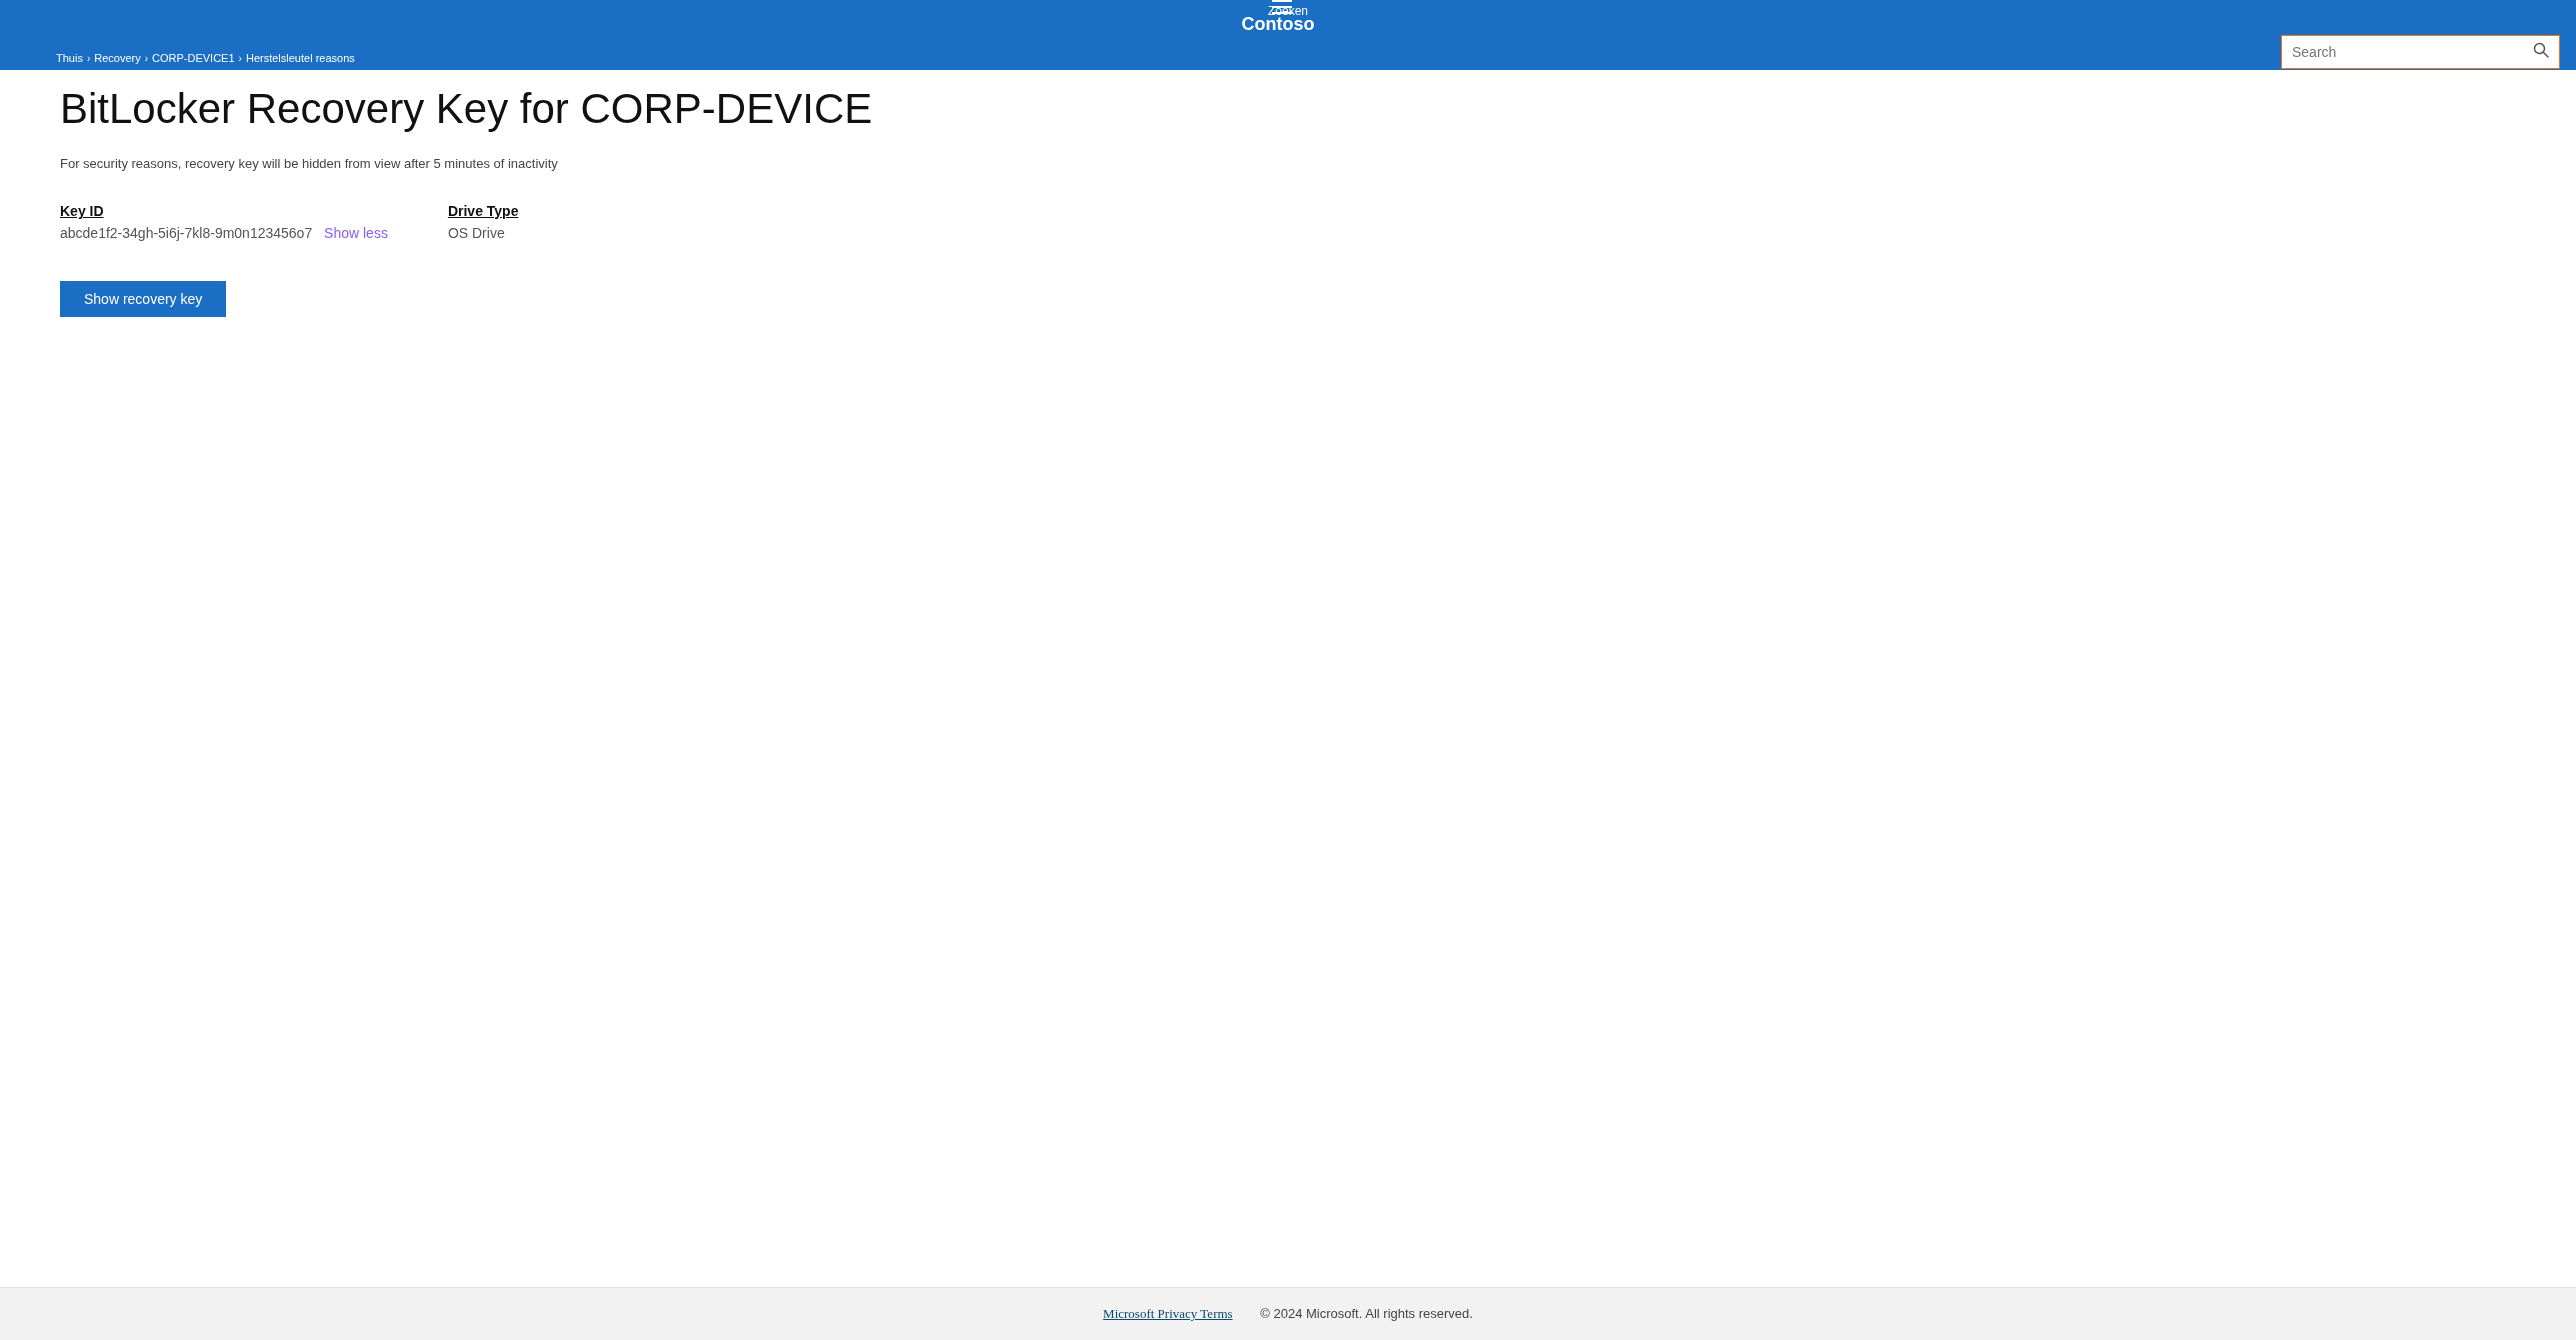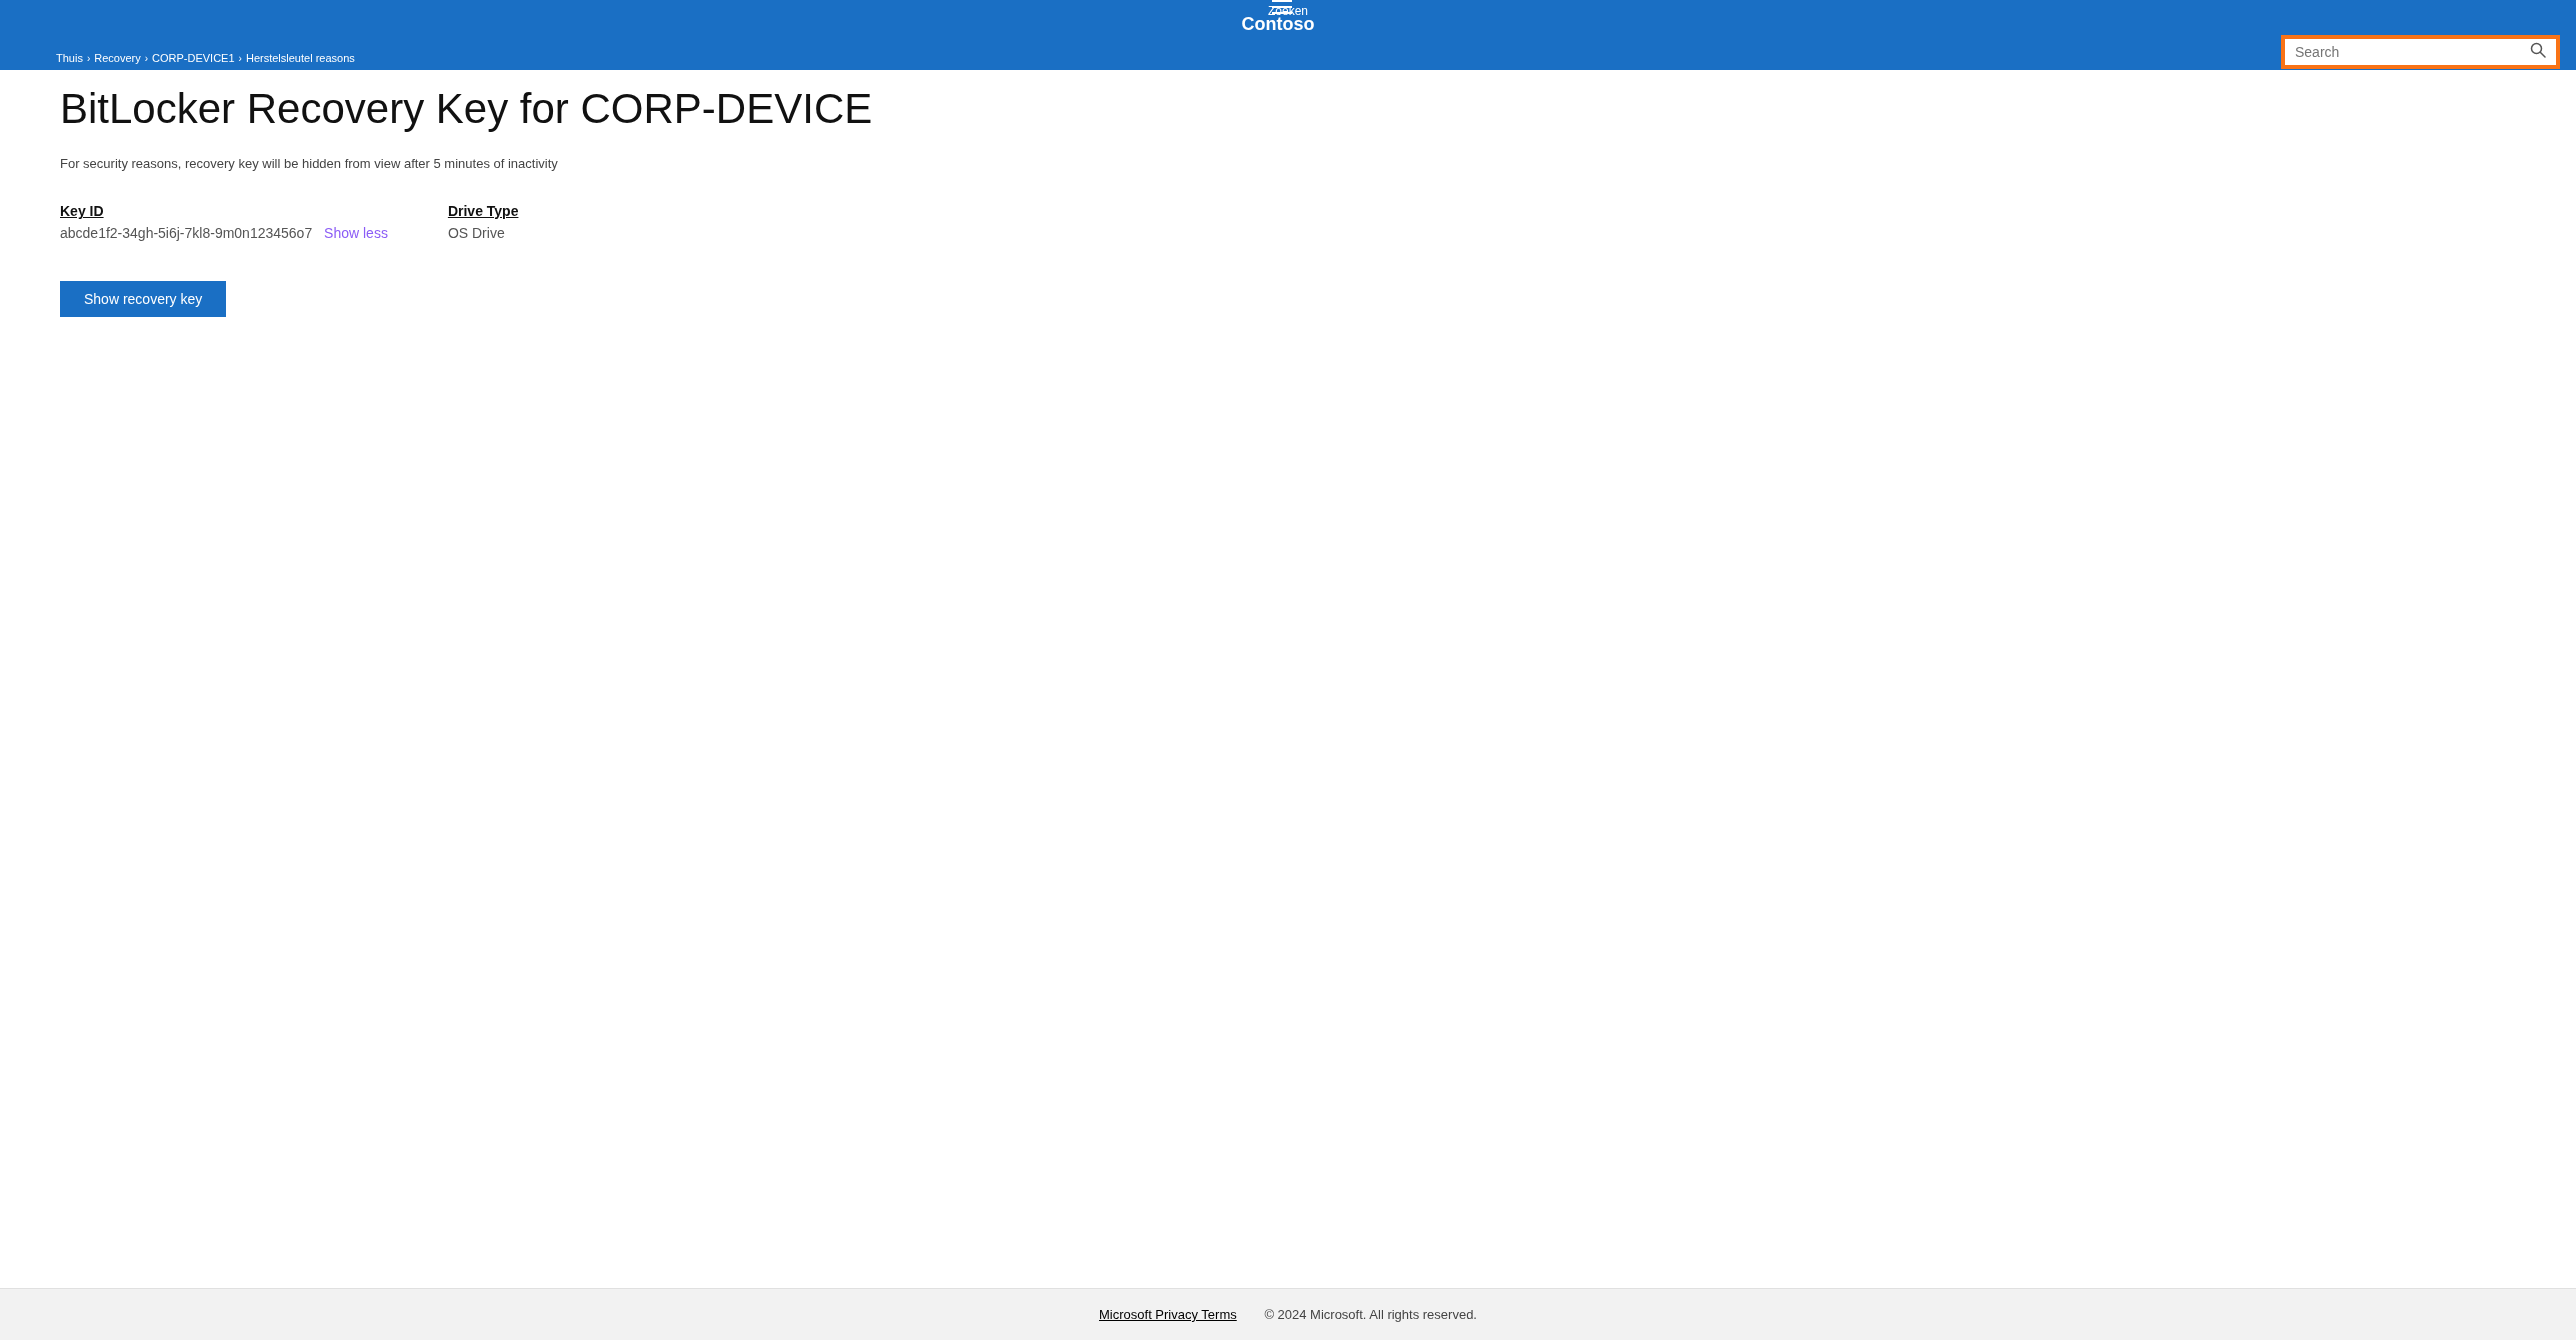--- a/index.html
+++ b/index.html
@@ -64,21 +64,21 @@
     .search-container {
       margin-left: auto;
       display: flex;
       align-items: center;
     }
 
     .search-input-wrapper {
       display: flex;
       align-items: center;
       background: white;
-      border: 4px solid #f97316;
+      border: 1px solid #f97316;
       height: 34px;
       width: 279px;
     }
 
     .search-input {
       border: none;
       outline: none;
       padding: 0 10px;
       font-size: 14px;
       flex: 1;
@@ -188,24 +188,25 @@
     .footer {
       background: #f2f2f2;
       padding: 18px 20px;
       text-align: center;
       font-size: 13px;
       color: #444;
       border-top: 1px solid #e0e0e0;
     }
 
     .footer-privacy-link {
-      color: #000000;
+      color: #0c4a6e;
       text-decoration: underline;
       cursor: pointer;
       margin-right: 24px;
+      font-family: Liberation Serif, serif;
     }
 
     .footer-copyright {
       color: #444;
     }
   </style>
 </head>
 <body>
 
 <div class="header">

